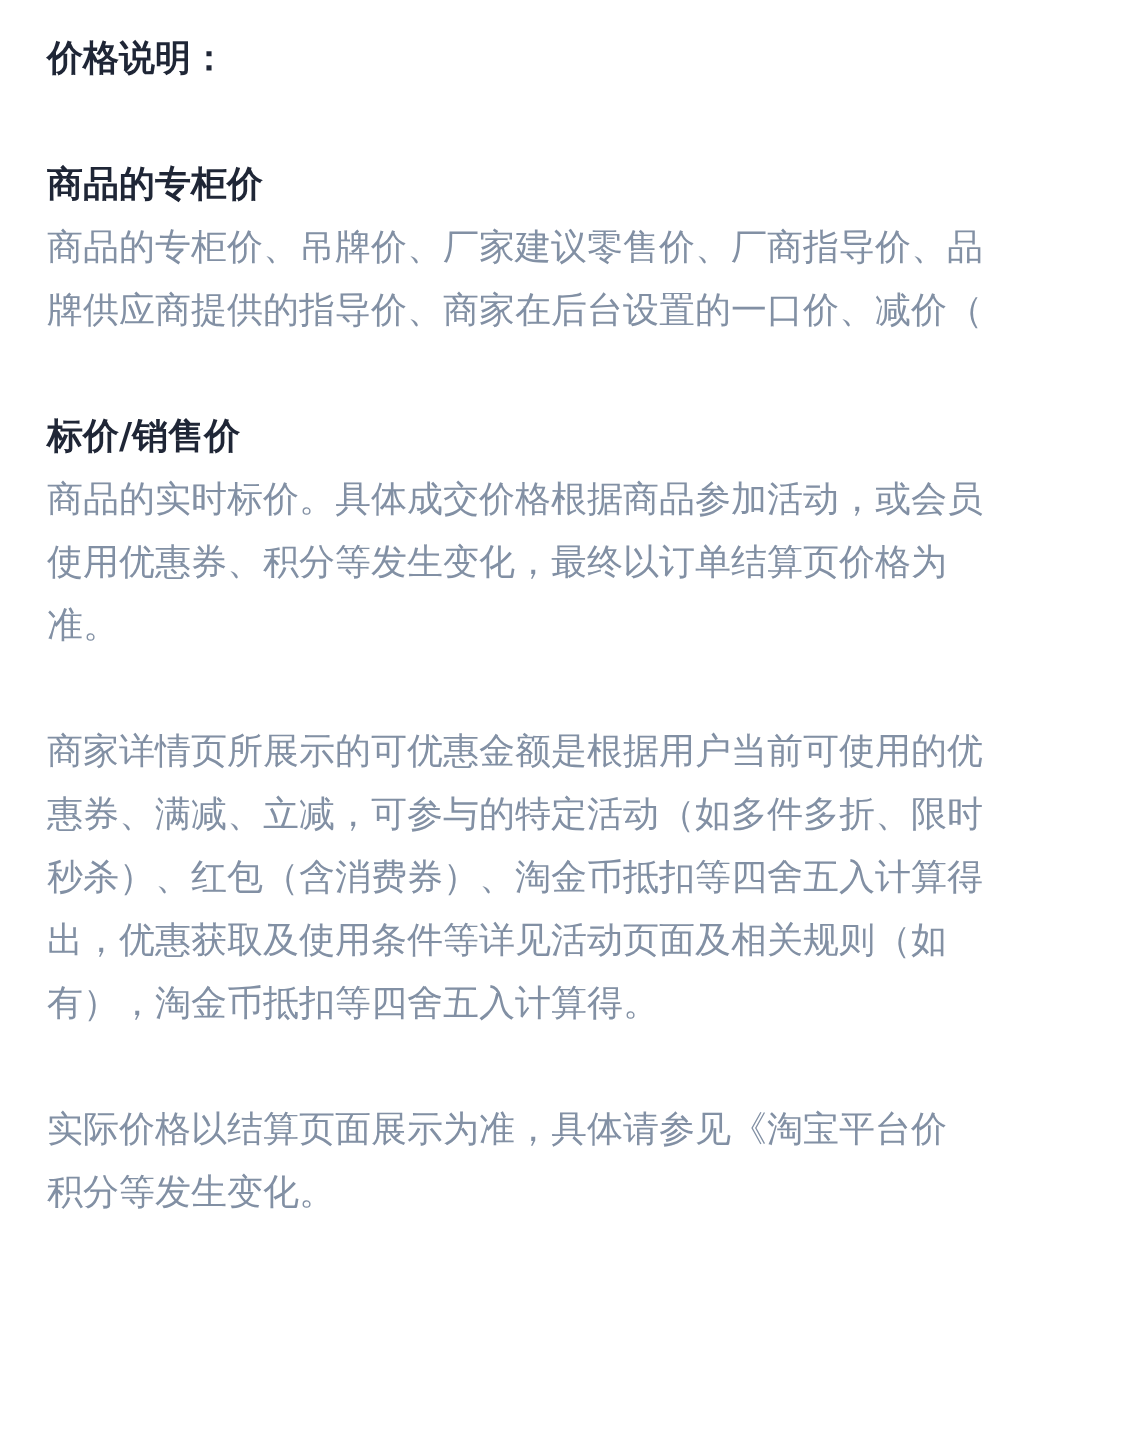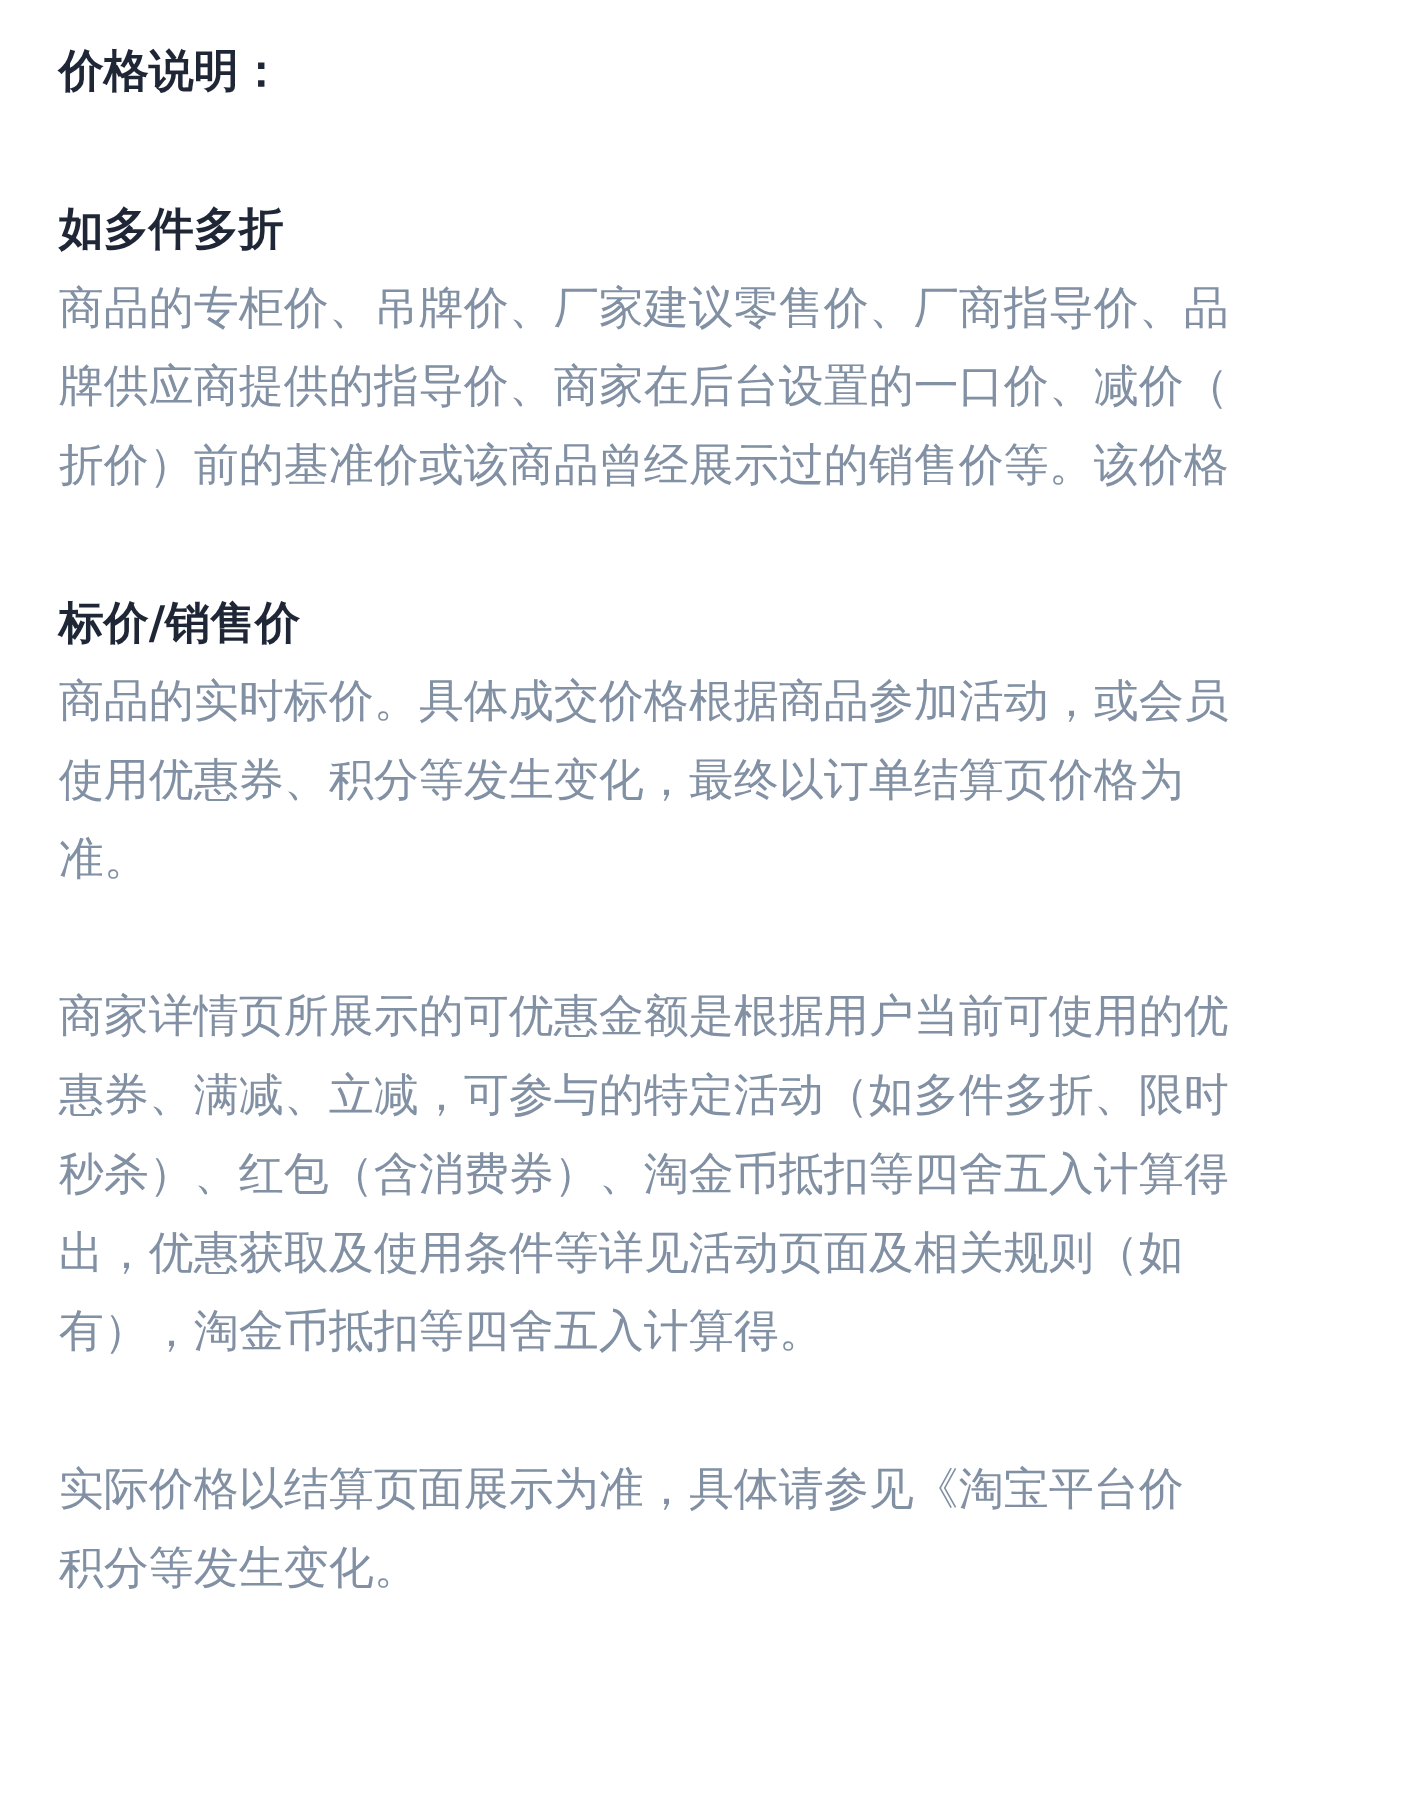--- a/index.html
+++ b/index.html
@@ -40,24 +40,23 @@
 </style>
 </head>
 <body>
 
 <main class="doc">
 
   <div class="line heading">价格说明：</div>
   <div class="blank"></div>
 
   <section>
-    <div class="line heading">如多件多折</div>
+    <div class="line heading">商品的专柜价</div>
     <div class="line body-line">商品的专柜价、吊牌价、厂家建议零售价、厂商指导价、品</div>
     <div class="line body-line">牌供应商提供的指导价、商家在后台设置的一口价、减价（</div>
-    <div class="line body-line">折价）前的基准价或该商品曾经展示过的销售价等。该价格</div>
   </section>
 
   <div class="blank"></div>
 
   <section>
     <div class="line heading">标价/销售价</div>
     <div class="line body-line">商品的实时标价。具体成交价格根据商品参加活动，或会员</div>
     <div class="line body-line">使用优惠券、积分等发生变化，最终以订单结算页价格为</div>
     <div class="line body-line">准。</div>
   </section>

